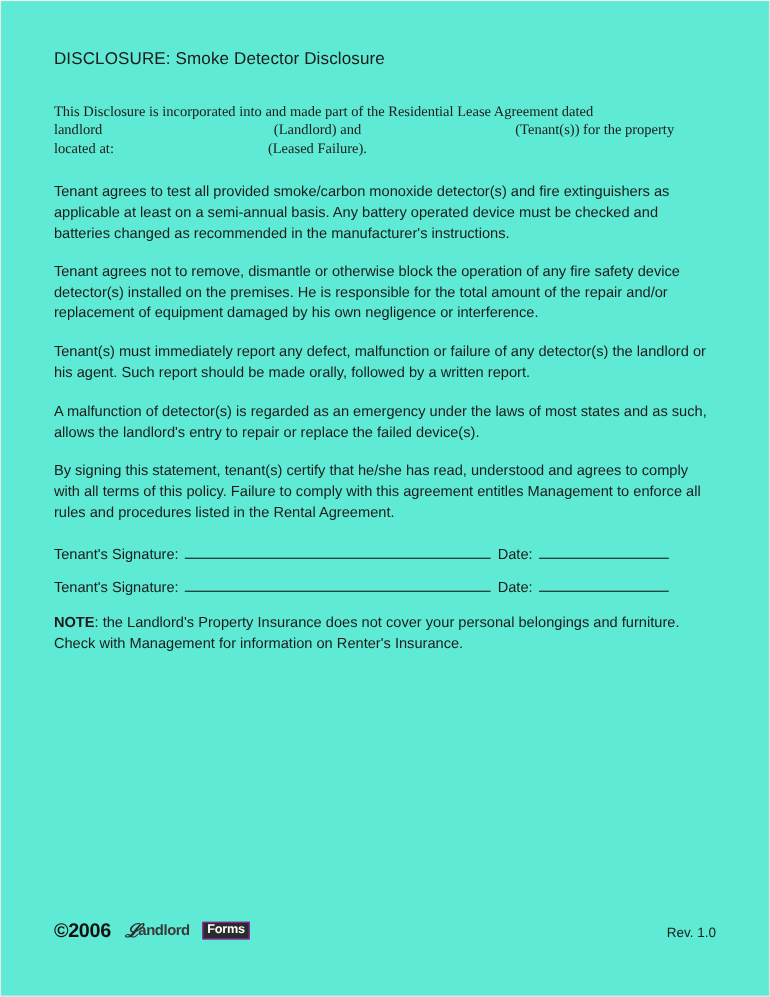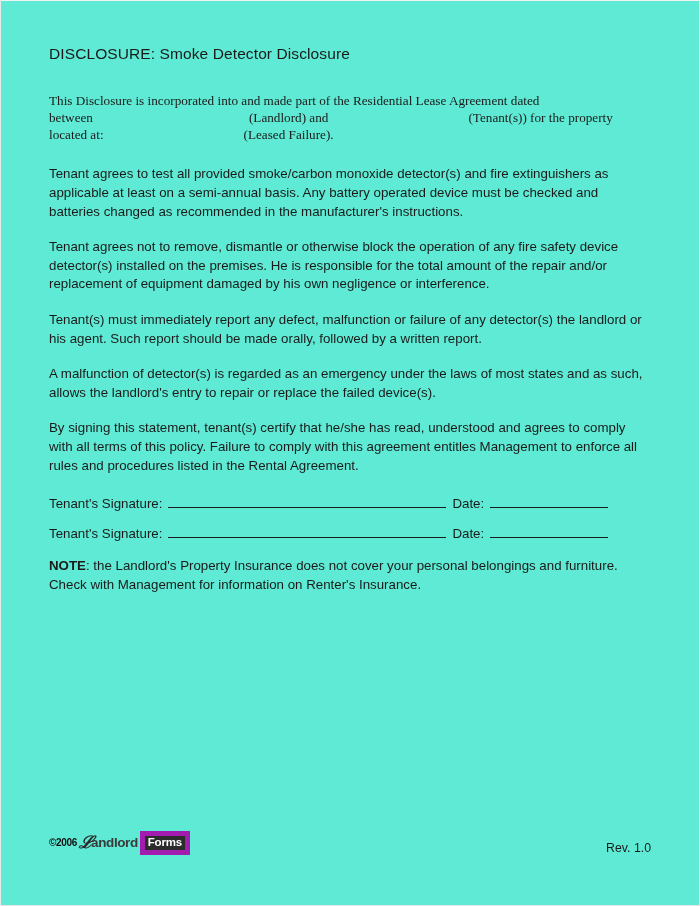--- a/index.html
+++ b/index.html
@@ -104,23 +104,23 @@
     display: flex;
     align-items: center;
     font-family: "Liberation Sans", sans-serif;
     font-weight: bold;
     font-size: 13px;
     color: #111;
     letter-spacing: -0.2px;
     line-height: 1;
   }
   .logo .copy {
-    font-size: 10px;
-    font-weight: bold;
-    margin-right: 2px;
+    font-size: 18px;
+    font-weight: bold;
+    margin-right: 13px;
     letter-spacing: -0.3px;
   }
   .logo .script-l {
     font-family: "Liberation Serif", serif;
     font-style: italic;
     font-weight: bold;
     font-size: 17px;
     color: #2a2a2a;
     margin-right: -2px;
     transform: skewX(-6deg);
@@ -133,41 +133,41 @@
     color: #3a3a3a;
     letter-spacing: -0.4px;
   }
   .logo .word-forms {
     font-family: "Liberation Sans", sans-serif;
     font-weight: bold;
     font-size: 11.5px;
     color: #ffffff;
     background: #2b2b2b;
     padding: 1px 3px 2px 3px;
-    margin-left: 2px;
+    margin-left: 12px;
     letter-spacing: -0.2px;
-    border: 5px solid #a21caf;
+    border: 1px solid #a21caf;
   }
   .rev {
     font-family: "Liberation Sans", sans-serif;
     font-size: 12.3px;
     color: #1b1b1b;
   }
 </style>
 </head>
 <body>
 
 <div class="page">
 
   <div class="content">
 
     <h1 class="doc-title">DISCLOSURE: Smoke Detector Disclosure</h1>
 
     <p class="intro"><span>This Disclosure is incorporated into and made part of the Residential Lease Agreement dated</span>
-<span>between</span><span class="gap-lg"></span><span>(Landlord) and</span><span class="gap-md"></span><span>(Tenant(s)) for the property</span>
+<span>landlord</span><span class="gap-lg"></span><span>(Landlord) and</span><span class="gap-md"></span><span>(Tenant(s)) for the property</span>
 <span>located at:</span><span class="gap-sm"></span><span>(Leased Failure).</span></p>
 
 
     <p class="para">Tenant agrees to test all provided smoke/carbon monoxide detector(s) and fire extinguishers as applicable at least on a semi-annual basis. Any battery operated device must be checked and batteries changed as recommended in the manufacturer's instructions.</p>
 
     <p class="para">Tenant agrees not to remove, dismantle or otherwise block the operation of any fire safety device detector(s) installed on the premises. He is responsible for the total amount of the repair and/or replacement of equipment damaged by his own negligence or interference.</p>
 
     <p class="para">Tenant(s) must immediately report any defect, malfunction or failure of any detector(s) the landlord or his agent. Such report should be made orally, followed by a written report.</p>
 
     <p class="para">A malfunction of detector(s) is regarded as an emergency under the laws of most states and as such, allows the landlord's entry to repair or replace the failed device(s).</p>

